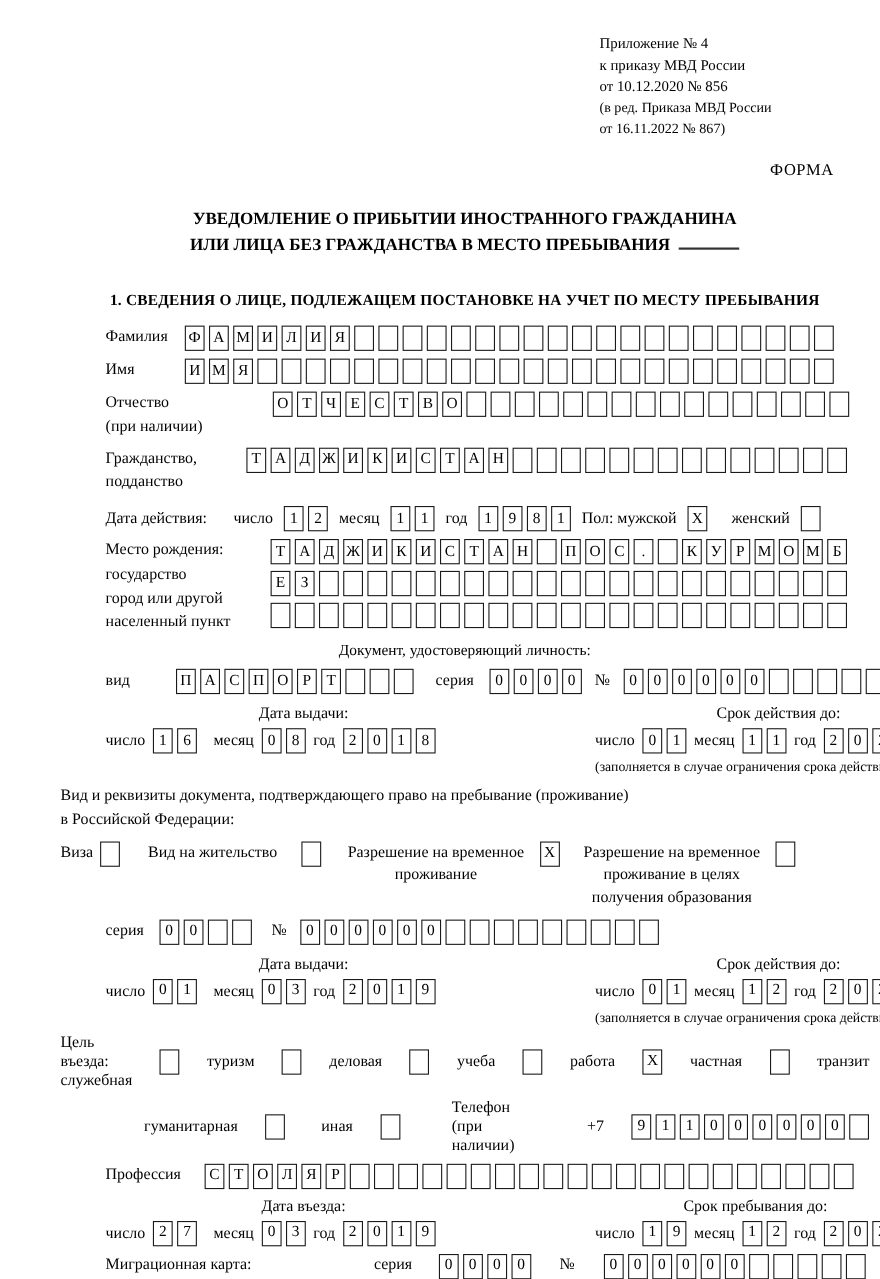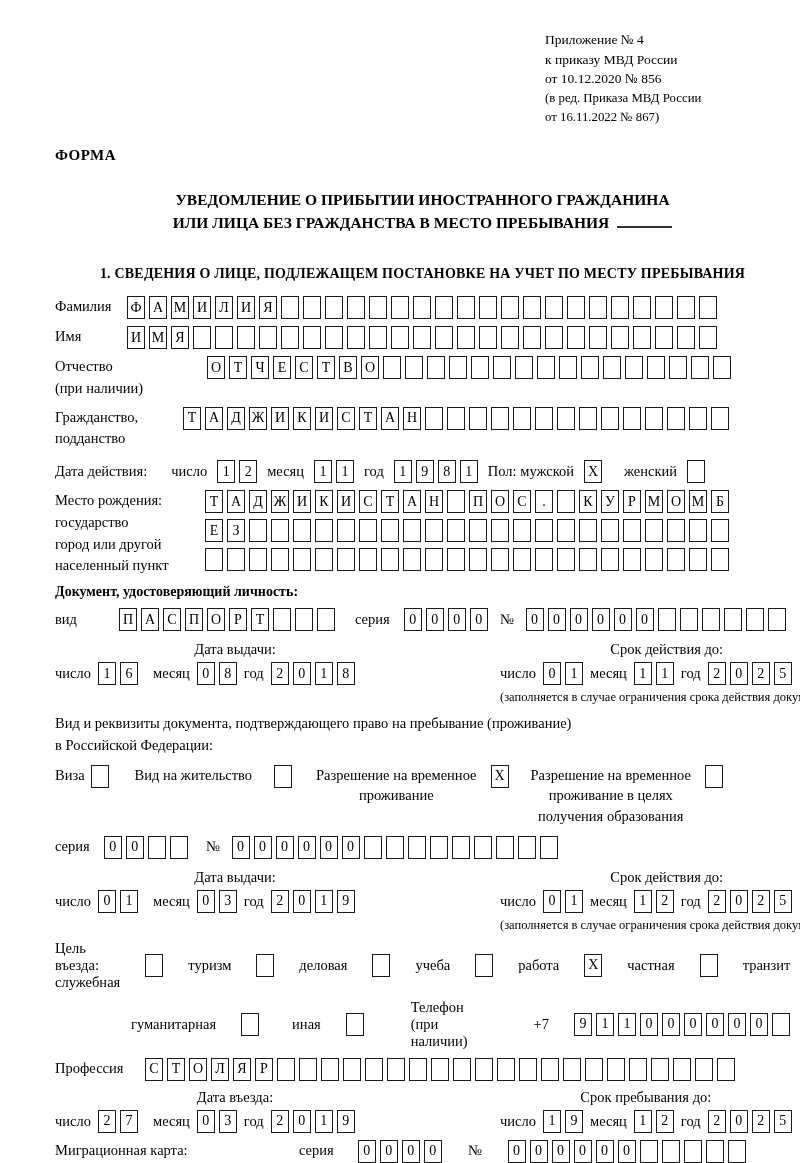--- a/index.html
+++ b/index.html
@@ -7,42 +7,42 @@
   body {
     width: 800px; height: 1163px;
     font-family: "Liberation Serif", serif;
     color: #000; overflow: hidden;
   }
   .page { padding: 30px 10px 0 55px; width: 800px; height: 1163px; }
 
   
   .appendix { margin-left: 490px; font-size: 13.5px; line-height: 1.45; }
   .appendix .small { font-size: 12.8px; line-height: 1.4; margin-top: 1px; }
-  .form-word { padding-right: 32px; font-weight: bold; font-size: 15px; margin-top: 20px; letter-spacing: .5px; }
+  .form-word { text-align: right; padding-right: 32px; font-weight: normal; font-size: 15px; margin-top: 20px; letter-spacing: .5px; }
 
   
   .title { text-align: center; font-weight: bold; font-size: 15.5px; margin-top: 24px; line-height: 1.5; }
   .blank-line { display: inline-block; width: 55px; border-bottom: 2px solid #333; height: 14px; margin-left: 8px; }
   .section-heading { text-align: center; font-weight: bold; font-size: 14px; margin-top: 32px; margin-bottom: 14px; letter-spacing: .2px; }
 
   
-  .row { display: flex; align-items: flex-start; margin-bottom: 7px; }
+  .row { display: flex; align-items: flex-start; margin-bottom: 7px; margin-left: 41px; }
   .lbl { font-size: 14.5px; line-height: 1.5; flex: none; }
   .cells { display: flex; gap: 4px; flex: none; }
   .cell {
     width: 18px; height: 23px; border: 1.5px solid #1a1a1a;
     display: inline-flex; align-items: center; justify-content: center;
     font-size: 14px; flex: none; background: #fff;
   }
   .stack { display: flex; flex-direction: column; gap: 6px; }
 
   .w72 { width: 72px; } .w128 { width: 128px; } .w150 { width: 150px; } .w152 { width: 152px; }
   .inline { display: flex; align-items: center; gap: 6px; } .ml12 { margin-left: 12px; }
 
-  .center-bold { text-align: left; font-weight: bold; font-size: 14px; margin: 4px 0 8px 0; }
+  .center-bold { text-align: center; font-weight: normal; font-size: 14px; margin: 4px 0 8px 0; }
 
   
   .dgroup { flex: none; }
   .dgroup.left { width: 445px; }
   .dhead { text-align: center; font-size: 14.5px; margin-bottom: 4px; }
   .dline { display: flex; align-items: center; gap: 7px; font-size: 14.5px; }
   .dnote { font-size: 12.5px; margin-top: 5px; white-space: nowrap; }
 
   .para { font-size: 14.5px; line-height: 1.55; margin: 4px 0 8px 0; }
 

